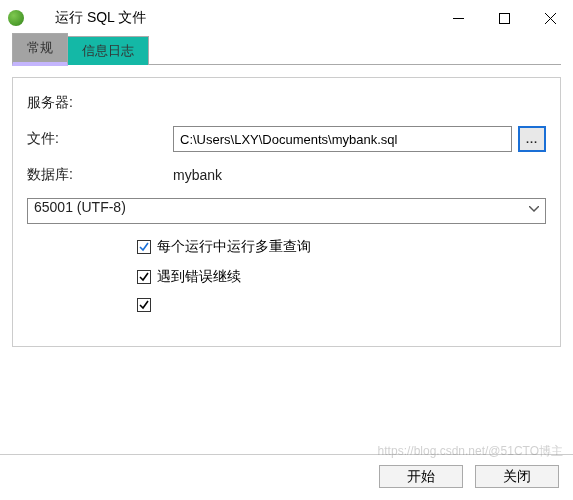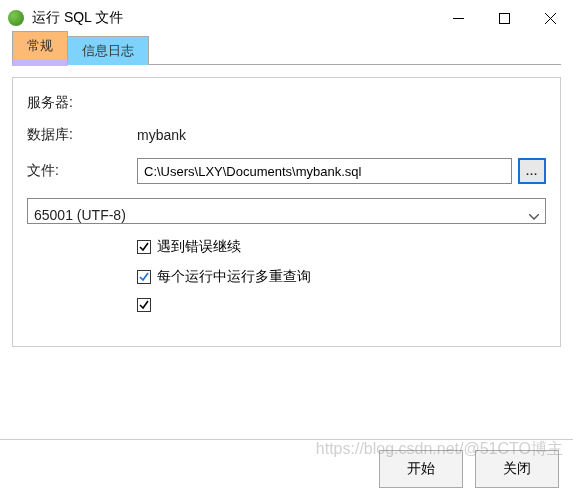--- a/index.html
+++ b/index.html
@@ -11,20 +11,21 @@
     width: 573px;
     height: 500px;
     overflow: hidden;
     position: relative;
   }
   .titlebar {
     display: flex;
     align-items: center;
     height: 36px;
     padding: 0 0 0 8px;
+    gap: 23px;
   }
   .app-icon {
     width: 16px; height: 16px;
     background: radial-gradient(circle at 35% 35%, #7ec850 0%, #4a9a2a 70%, #2f6b1a 100%);
     border-radius: 50%;
     margin-right: 8px;
   }
   .title-text { flex: 0 0 auto; font-size: 14px; color: #000; }
   .title-spacer { flex: 1; }
   .win-controls { display: flex; height: 100%; }
@@ -48,43 +49,44 @@
     content: "";
     position: absolute;
     left: 12px; right: 12px; bottom: 0;
     height: 1px;
     background: #aaa;
   }
   .tab {
     padding: 5px 14px 5px;
     border: 1px solid #aaa;
     border-bottom: none;
-    background: #7dd3fc;
+    background: #14b8a6;
     color: #333;
     font-size: 13px;
     position: relative;
     z-index: 1;
     margin-right: -1px;
   }
   .tab.active {
-    background: #fdba74;
+    background: #a3a3a3;
     z-index: 2;
-    border-bottom: 6px solid #c4b5fd;
+    border-bottom: 4px solid #c4b5fd;
     margin-bottom: -1px;
   }
 
   .form-area {
     margin: 12px 12px 0 12px;
     border: 1px solid #ccc;
     padding: 16px 14px 22px 14px;
   }
   .row {
     display: flex;
     align-items: center;
     margin-bottom: 14px;
+    gap: 36px;
   }
   .label-col {
     width: 110px;
     color: #222;
     font-size: 14px;
   }
   .value-col {
     flex: 1;
     font-size: 14px;
     color: #222;
@@ -109,21 +111,21 @@
     justify-content: center;
     font-weight: bold;
     letter-spacing: 1px;
     font-size: 11px;
   }
   .select-wrap {
     flex: 1;
     height: 26px;
     border: 1px solid #888;
     display: flex;
-    align-items: flex-end;
+    align-items: flex-start;
     padding: 0 6px;
     justify-content: space-between;
     background: #fff;
   }
   .chev { color: #555; }
   .check-row {
     margin-left: 110px;
     display: flex;
     align-items: center;
     gap: 6px;
@@ -144,33 +146,33 @@
     position: absolute;
     left: 0; right: 0; bottom: 12px;
     border-top: 1px solid #ccc;
     padding: 10px 14px 0 14px;
     display: flex;
     justify-content: flex-end;
     gap: 12px;
   }
   .btn {
     min-width: 84px;
-    height: 38px;
+    height: 23px;
     border: 1px solid #aaa;
     background: #f3f3f3;
     font-size: 14px;
     display: flex;
     align-items: center;
     justify-content: center;
   }
   .watermark {
     position: absolute;
     right: 10px; bottom: 40px;
     color: rgba(120,120,120,0.35);
-    font-size: 16px;
+    font-size: 12px;
     pointer-events: none;
   }
 </style>
 </head>
 <body>
 
 <div class="titlebar">
   <div class="app-icon"></div>
   <div class="title-text">运行 SQL 文件</div>
   <div class="title-spacer"></div>
@@ -199,69 +201,69 @@
   <div class="tab">信息日志</div>
 </div>
 
 <div class="form-area">
 
   <div class="row">
     <div class="label-col">服务器:</div>
   </div>
 
   <div class="row">
-    <div class="label-col">数据库:</div>
-    <div class="value-col">mybank</div>
-  </div>
-
-  <div class="row">
     <div class="label-col">文件:</div>
     <div class="value-col">
       <input class="text-input" value="C:\Users\LXY\Documents\mybank.sql" style="">
       <div class="browse-btn">...</div>
     </div>
+  </div>
+
+  <div class="row">
+    <div class="label-col">数据库:</div>
+    <div class="value-col">mybank</div>
   </div>
 
   <div class="row">
     <div class="value-col">
       <div class="select-wrap">
         <span>65001 (UTF-8)</span>
         <span class="chev">
           <svg width="10" height="6" viewBox="0 0 10 6">
               <polyline points="0,0 5,5 10,0" fill="none" stroke="#555" stroke-width="1.4"></polyline>
             </svg>
         </span>
       </div>
     </div>
   </div>
 
   <div class="check-row">
     <span class="cb">
       <svg viewBox="0 0 12 12">
-          <polyline points="2,6 5,9 10,2" fill="none" stroke="#000" stroke-width="1.6"></polyline>
-        </svg>
-    </span>
-    <span>遇到错误继续</span>
-  </div>
-
-  <div class="check-row">
-    <span class="cb">
-      <svg viewBox="0 0 12 12">
           <polyline points="2,6 5,9 10,2" fill="none" stroke="#1a6fd6" stroke-width="1.6"></polyline>
         </svg>
     </span>
     <span>每个运行中运行多重查询</span>
   </div>
 
   <div class="check-row">
     <span class="cb">
       <svg viewBox="0 0 12 12">
           <polyline points="2,6 5,9 10,2" fill="none" stroke="#000" stroke-width="1.6"></polyline>
         </svg>
     </span>
+    <span>遇到错误继续</span>
+  </div>
+
+  <div class="check-row">
+    <span class="cb">
+      <svg viewBox="0 0 12 12">
+          <polyline points="2,6 5,9 10,2" fill="none" stroke="#000" stroke-width="1.6"></polyline>
+        </svg>
+    </span>
   </div>
 
 </div>
 
 <div class="footer">
   <div class="btn">开始</div>
   <div class="btn">关闭</div>
 </div>
 
 <div class="watermark">https://blog.csdn.net/@51CTO博主</div>

